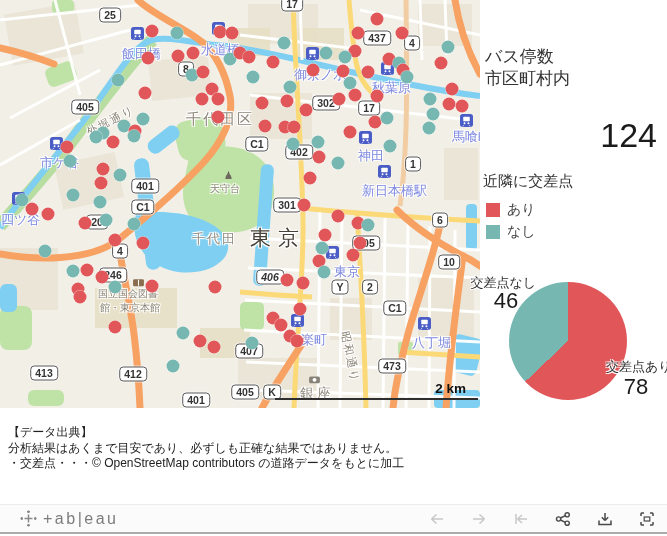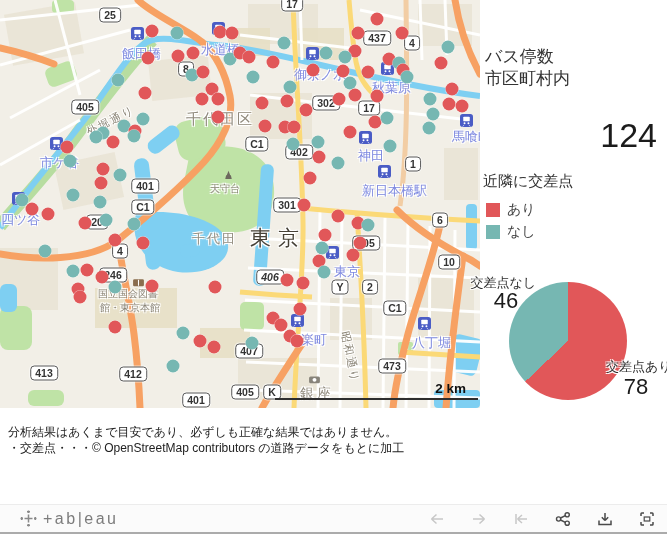--- a/index.html
+++ b/index.html
@@ -439,20 +439,21 @@
   <span class="ltext">なし</span>
 </div>
 
 <div id="pie" style="background: conic-gradient(rgb(225, 87, 89) 0deg, rgb(225, 87, 89) 226.452deg, rgb(118, 183, 178) 226.452deg, rgb(118, 183, 178) 360deg);"></div>
 <div class="pie-lab" id="nashi-label">交差点なし</div>
 <div class="pie-num" id="nashi-num">46</div>
 <div class="pie-lab" id="ari-label">交差点あり</div>
 <div class="pie-num" id="ari-num">78</div>
 
 <div id="notes">
+  <div>【データ出典】</div>
   <div>分析結果はあくまで目安であり、必ずしも正確な結果ではありません。</div>
   <div>・交差点・・・© OpenStreetMap contributors の道路データをもとに加工</div>
 </div>
 
 <div id="toolbar">
   <div id="brand">
     <svg width="17" height="17" viewBox="0 0 17 17">
       <g stroke="#8a8a8a" stroke-width="1.5" fill="none">
         <path d="M8.5,4.5 V12.5 M4.5,8.5 H12.5"></path>
         <path d="M8.5,0.5 V3 M7,1.75 H10"></path>

